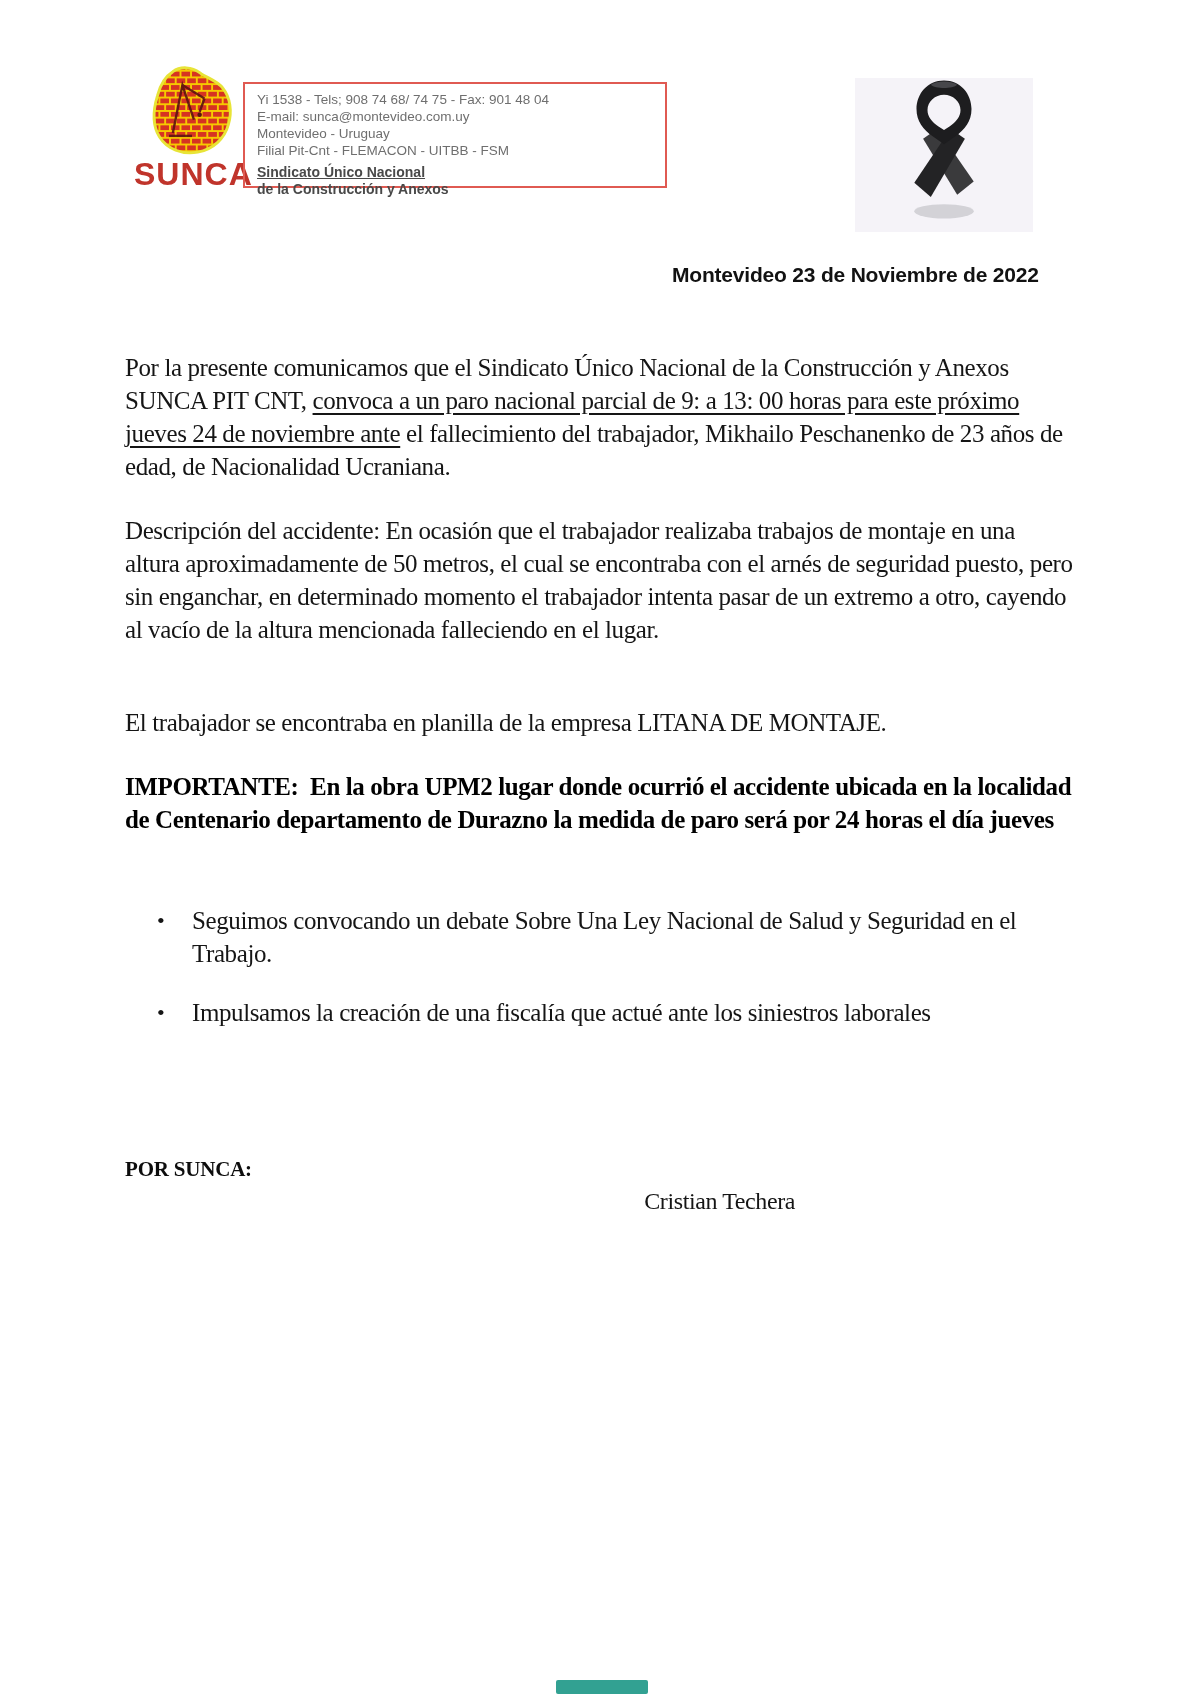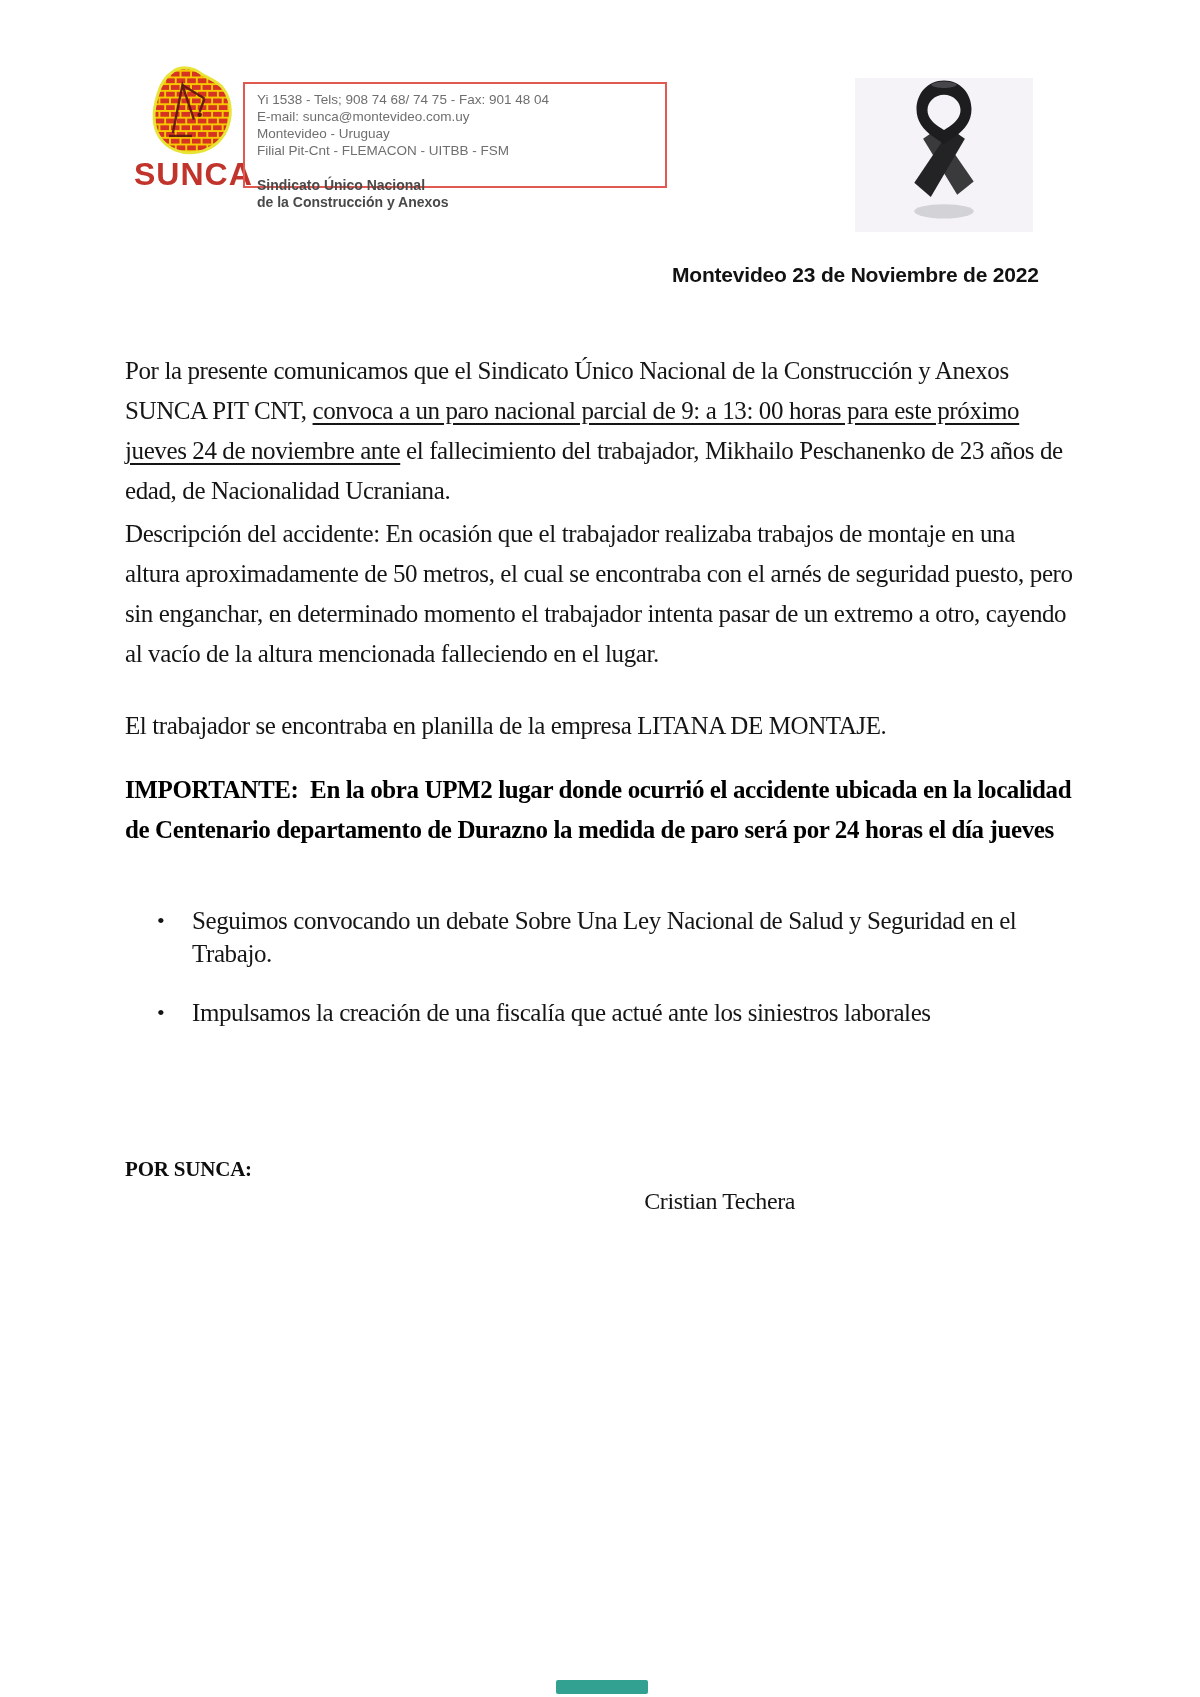--- a/index.html
+++ b/index.html
@@ -9,30 +9,30 @@
   
   .logo{position:absolute;left:134px;top:64px;width:116px;text-align:center;}
   .logo-map{display:block;margin:0 auto;}
   .logo-word{font-family:"Liberation Sans", sans-serif;font-weight:bold;font-size:32px;
              color:#c0342b;letter-spacing:1px;margin-top:0px;}
 
   .infobox{position:absolute;left:243px;top:82px;width:424px;height:106px;box-sizing:border-box;
            border:2px solid #e05a52;padding:7px 8px 0 12px;
            font-family:"Liberation Sans", sans-serif;font-size:13.5px;line-height:17px;color:#6f6f6f;}
   .infobox .strong{font-weight:bold;color:#494949;font-size:14px;}
-  .infobox .gap{margin-top:18px;}
+  .infobox .gap{margin-top:5px;text-decoration:underline;}
 
   .ribbonbox{position:absolute;left:855px;top:78px;width:178px;height:154px;background:#f5f3f8;}
   .ribbonbox svg{display:block;margin:0 auto;}
 
   .dateline{position:absolute;left:672px;top:263px;font-family:"Liberation Sans", sans-serif;
             font-weight:bold;font-size:21px;color:#121212;letter-spacing:-0.2px;}
 
   
-  .para{position:absolute;left:125px;width:948px;font-size:25px;line-height:40px;
+  .para{position:absolute;left:125px;width:948px;font-size:25px;line-height:33px;
         letter-spacing:-0.4px;color:#151515;}
   .para.bold{font-weight:bold;color:#000;}
   .u-seg{text-decoration:underline;text-decoration-thickness:1.5px;text-underline-offset:4px;}
 
   .bullet{position:absolute;left:157px;width:885px;display:flex;font-size:25px;line-height:33px;
           letter-spacing:-0.4px;color:#151515;}
   .bullet .dot{width:35px;flex:none;font-size:22px;}
   .bullet .btxt{width:845px;flex:none;}
 
   .por-sunca{position:absolute;left:125px;top:1157px;font-size:21px;font-weight:bold;

